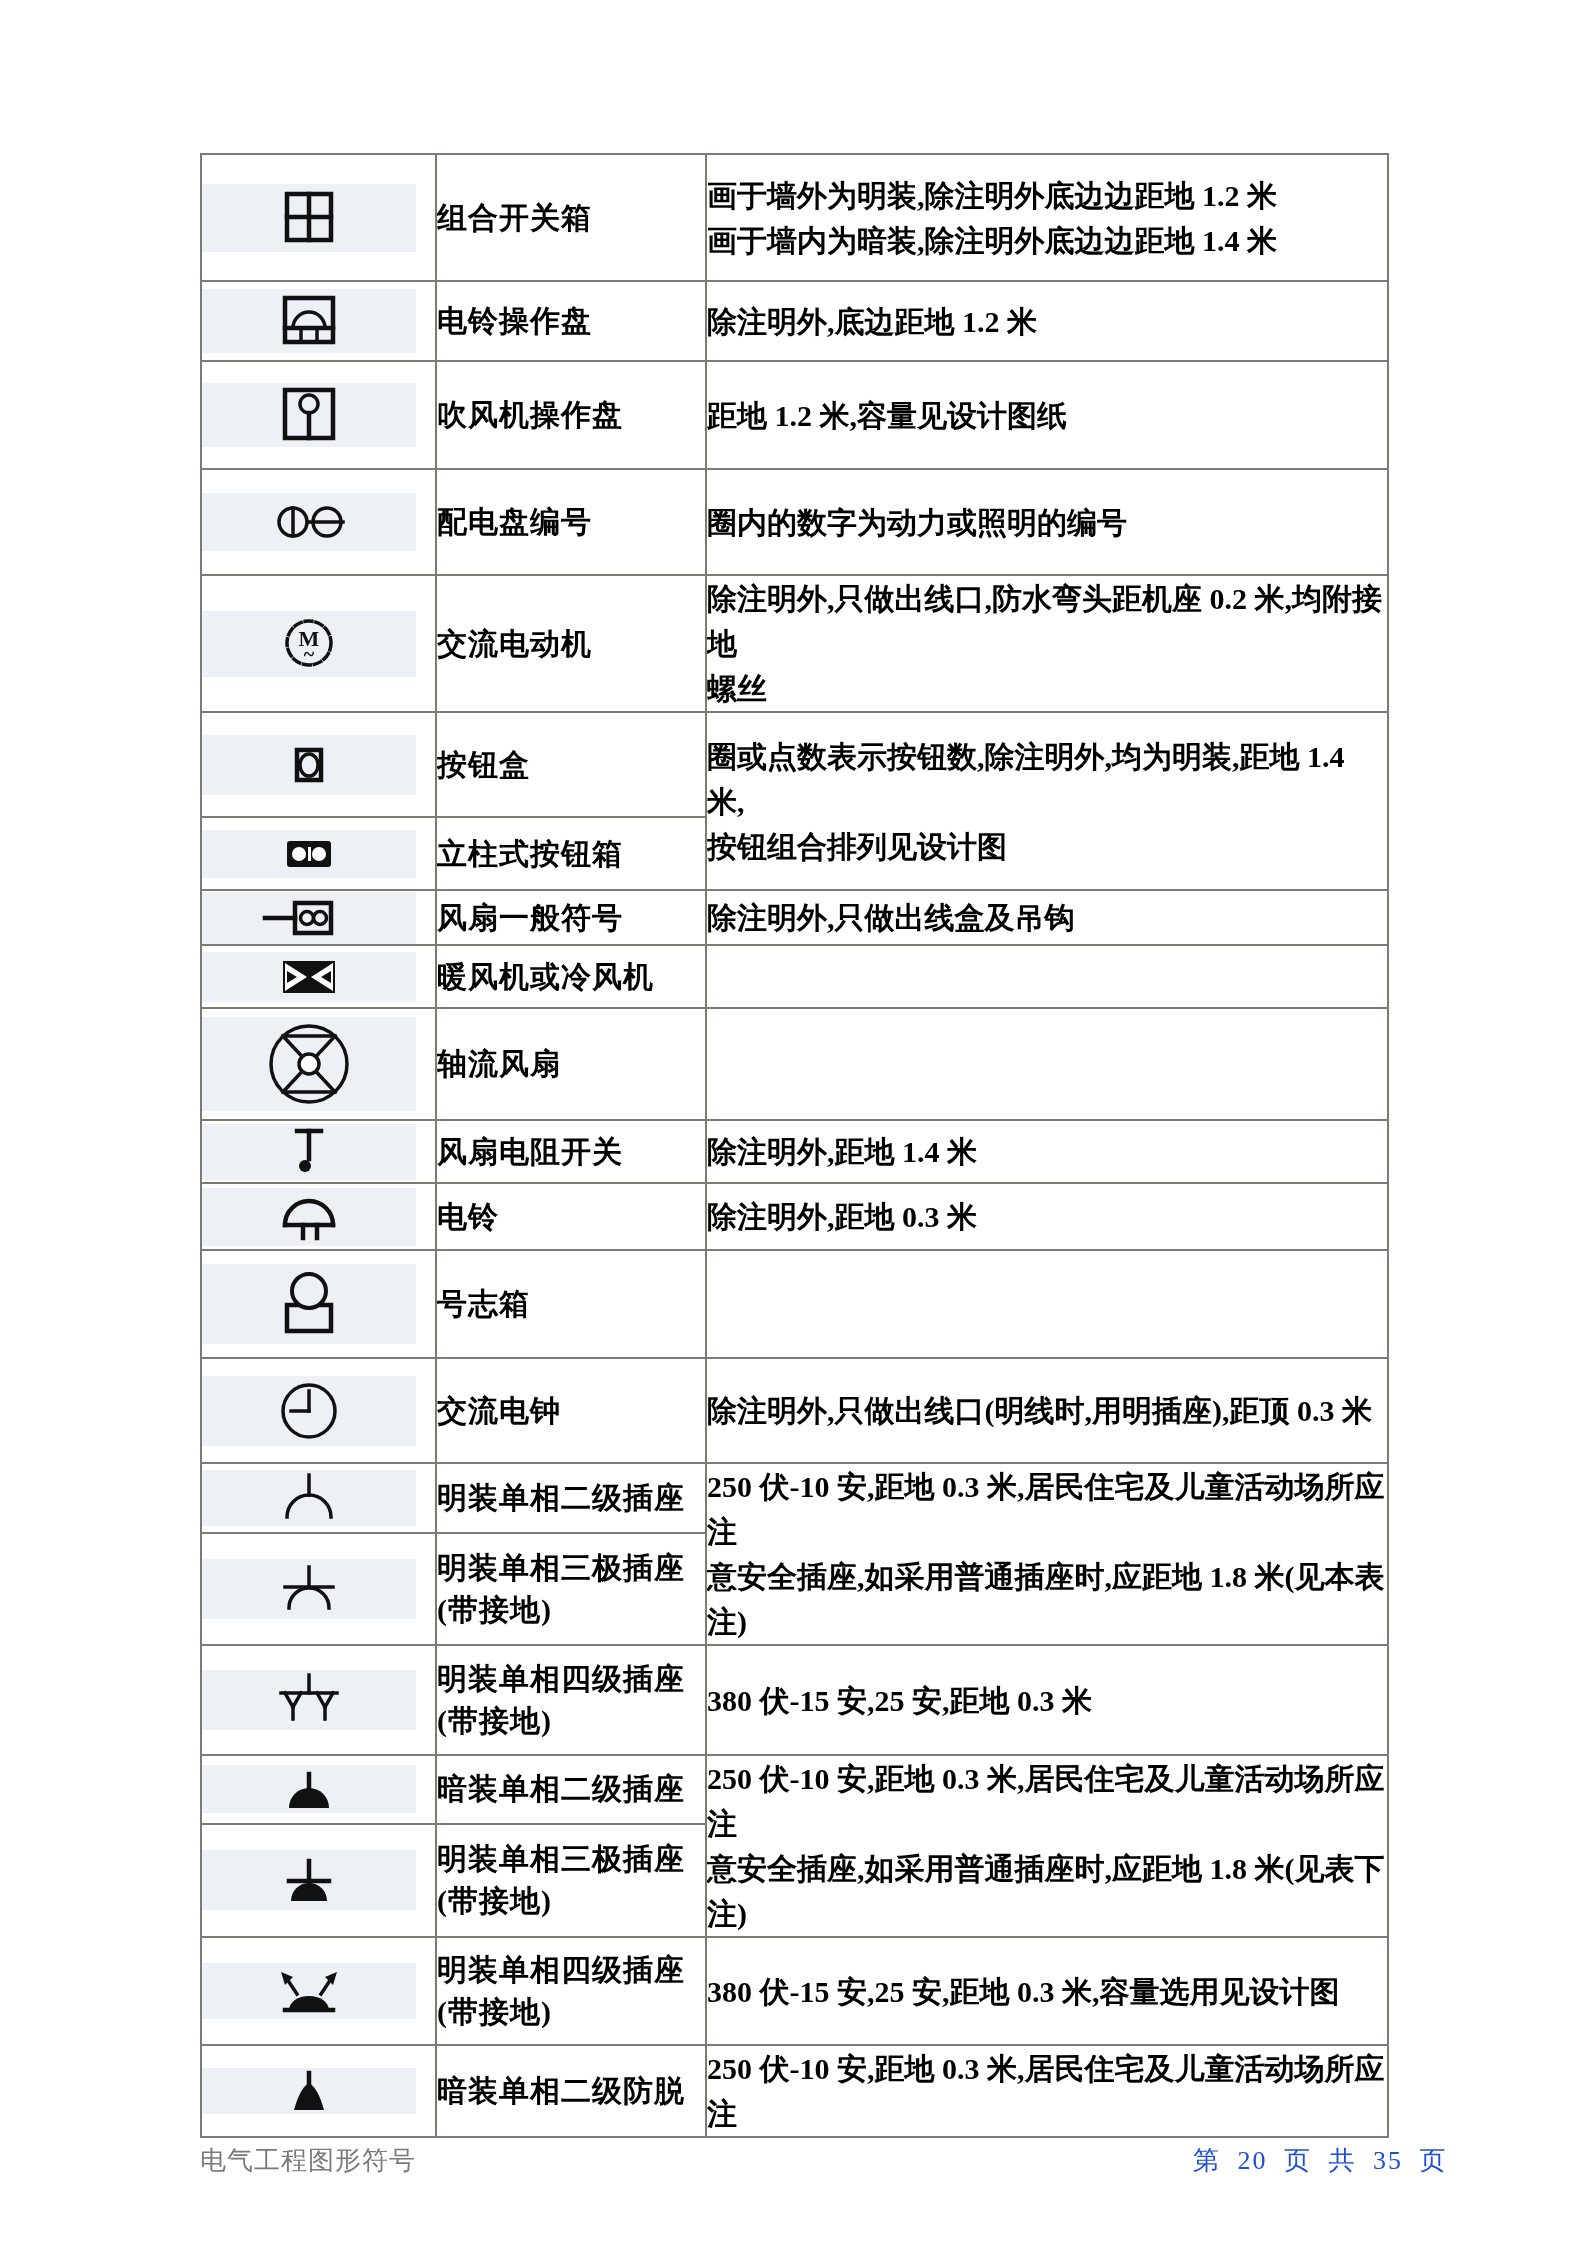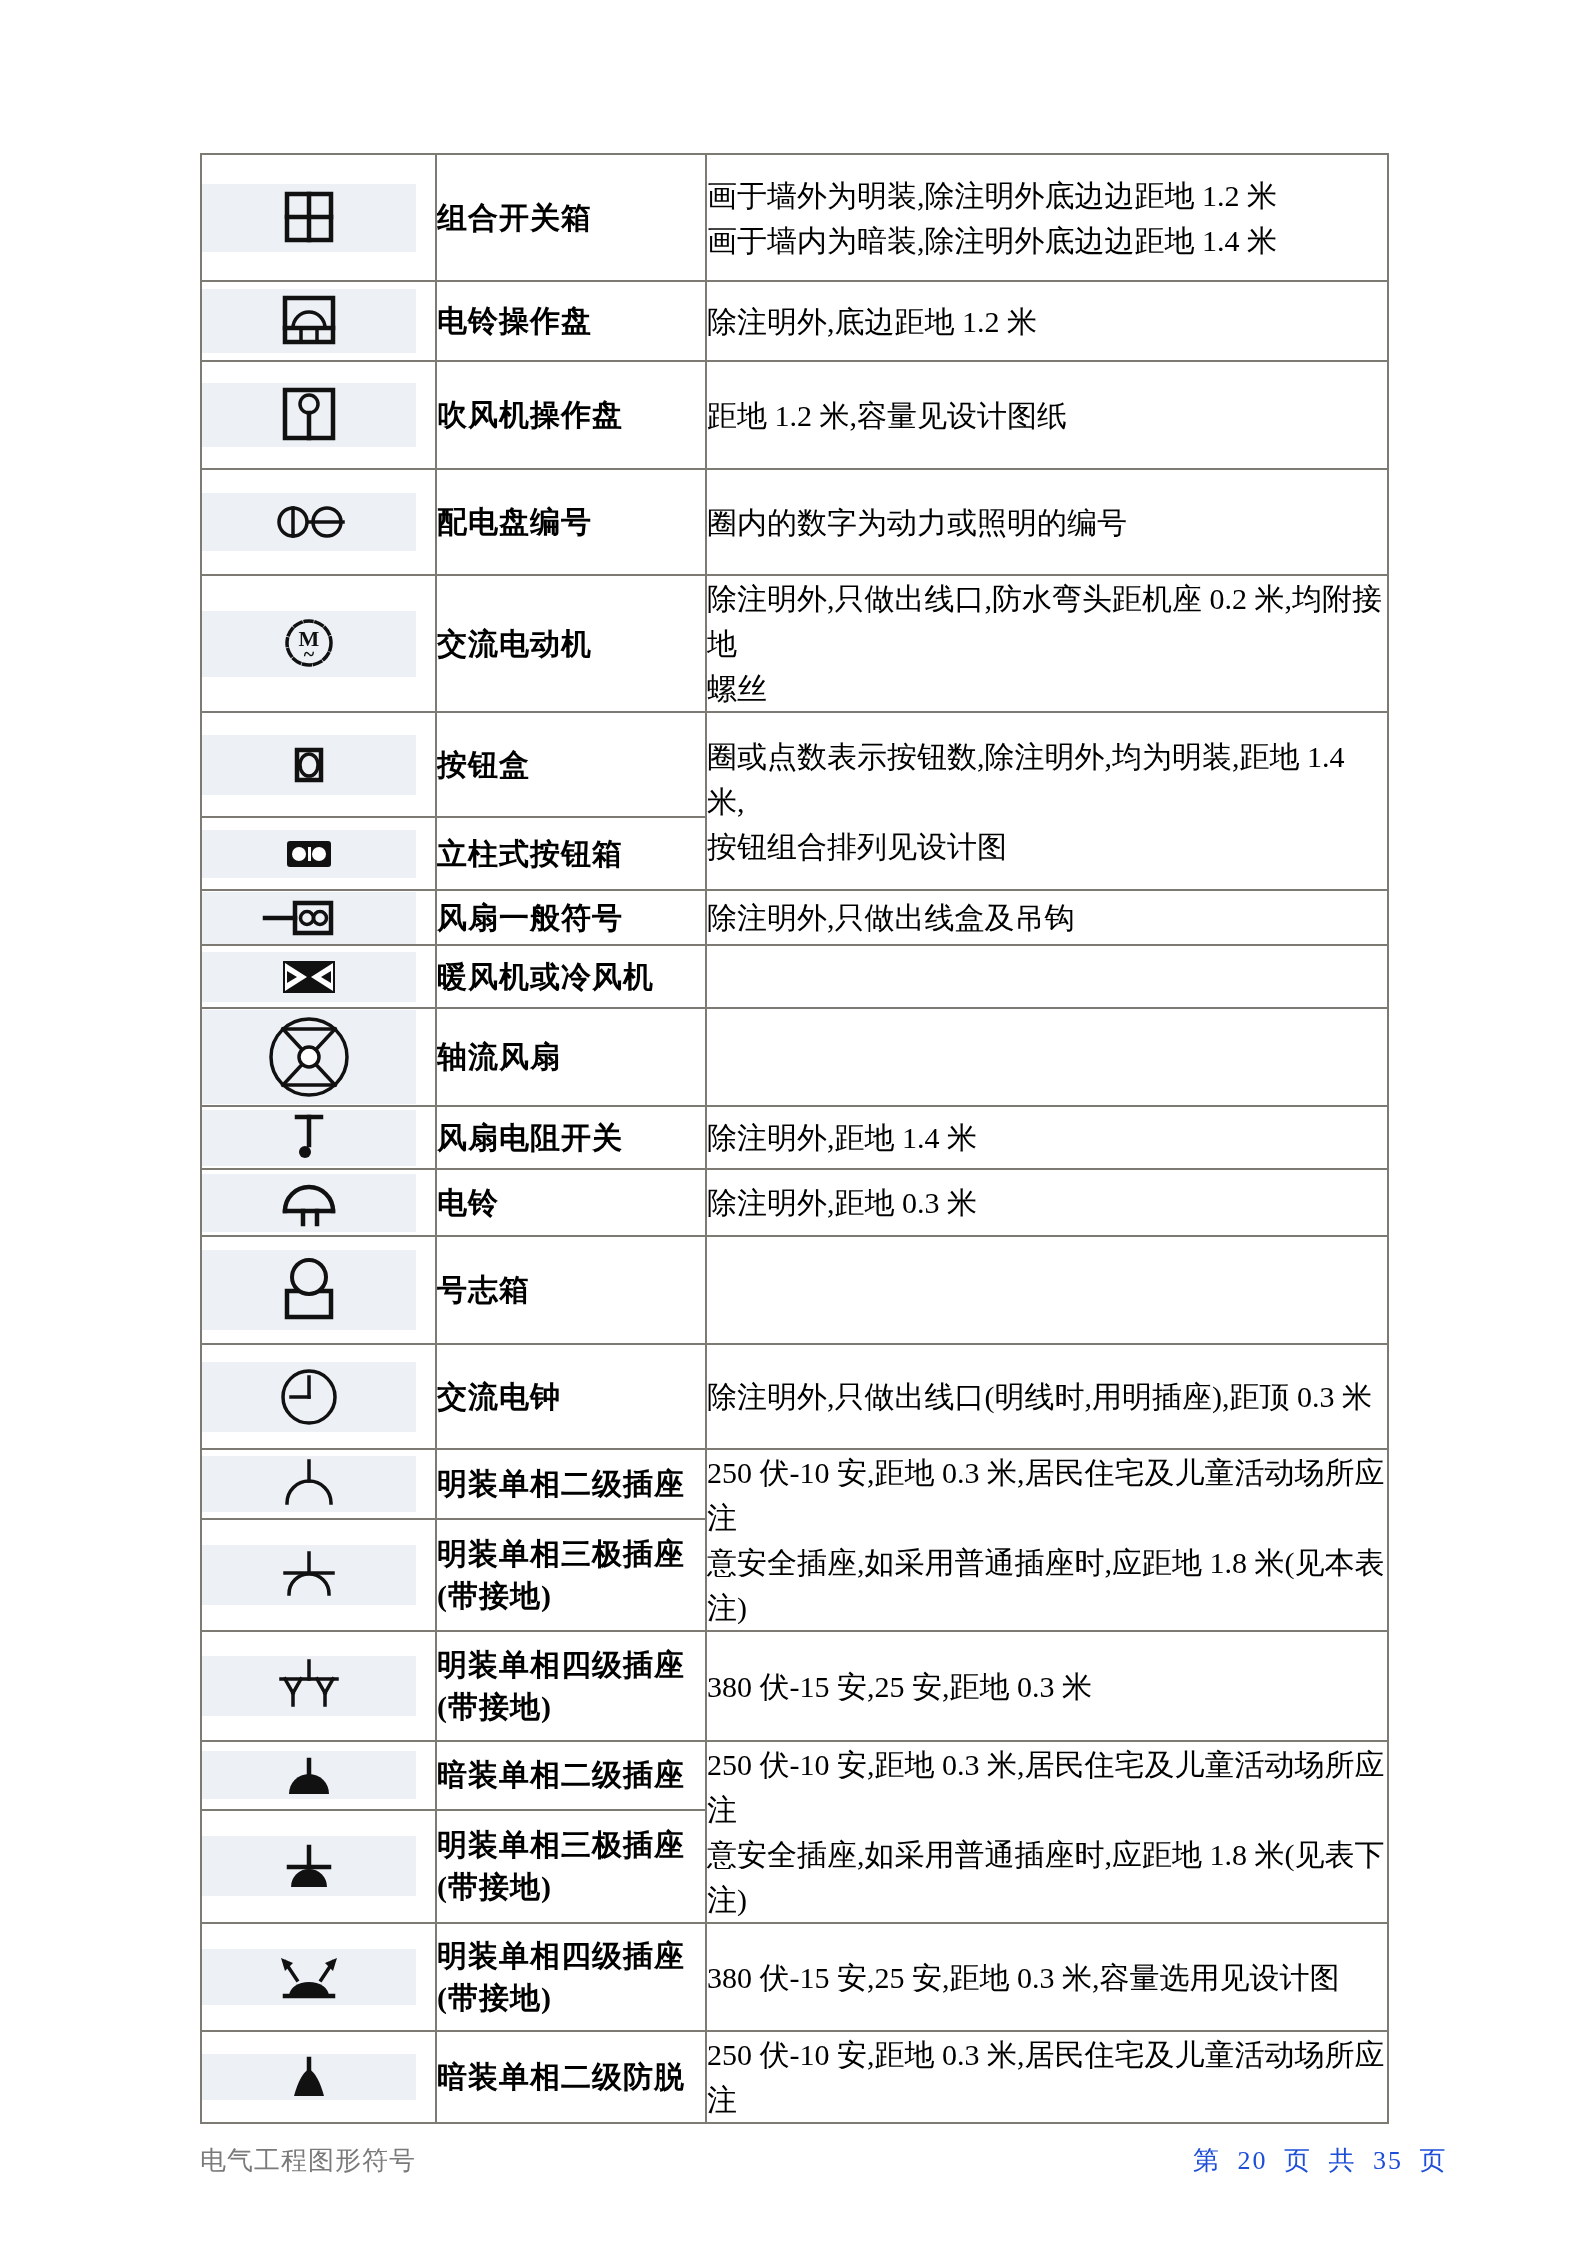--- a/index.html
+++ b/index.html
@@ -6,21 +6,21 @@
   .page{position:relative;width:1587px;height:2245px;background:#ffffff;
         font-family:"Liberation Serif","DejaVu Serif",serif;color:#000;}
   table.symtab{position:absolute;left:200px;top:153px;width:1187px;
         border-collapse:collapse;table-layout:fixed;}
   table.symtab td{border:2px solid #7c7a72;vertical-align:middle;
         padding:0;overflow:hidden;}
   td.sym{padding-left:13px;}
   .strip{width:214px;background:#edf0f5;display:flex;align-items:center;justify-content:center;}
   td.nm{padding-left:12px;font-size:30px;font-weight:600;letter-spacing:1px;
         line-height:42px;white-space:pre-line;}
-  td.ds{padding-left:14px;padding-right:6px;font-size:30px;font-weight:400;
+  td.ds{padding-left:14px;padding-right:6px;font-size:30px;font-weight:700;
         line-height:45px;white-space:pre-line;}
   svg{display:block;}
   svg .st{stroke:#111;stroke-width:4.5;fill:none;stroke-linecap:square;}
   svg .stt{stroke:#111;stroke-width:3.5;fill:none;stroke-linecap:square;}
   svg .fl{fill:#111;stroke:none;}
   .footer{position:absolute;top:2143px;font-size:26px;}
   .footer-left{left:200px;color:#7a7a7a;letter-spacing:1px;}
   .footer-right{left:1193px;color:#1d4ed8;word-spacing:8px;letter-spacing:2px;}
 </style>
 </head>
@@ -163,21 +163,21 @@
                 <polygon points="72,10 50,24 72,38" fill="#fff"></polygon>
       <polygon class="fl" points="26,18 36,24 26,30"></polygon>
                 <polygon class="fl" points="70,18 60,24 70,30"></polygon>
     </svg>
             </div>
           </td>
   <td class="nm">暖风机或冷风机</td>
   <td class="ds"></td>
 </tr>
 
-<tr style="height:98px">
+<tr style="height:112px">
   <td class="sym">
             <div class="strip" style="height:94px">
     <svg width="92" height="88" viewBox="0 0 92 88">
       <circle class="stt" cx="46" cy="44" r="38"></circle>
       <line class="stt" x1="20" y1="16" x2="72" y2="72"></line>
                 <line class="stt" x1="72" y1="16" x2="20" y2="72"></line>
       <line class="stt" x1="20" y1="16" x2="72" y2="16"></line>
                 <line class="stt" x1="20" y1="72" x2="72" y2="72"></line>
       <circle cx="46" cy="44" r="10" fill="#fff" stroke="#111" stroke-width="3.5"></circle>
     </svg>

